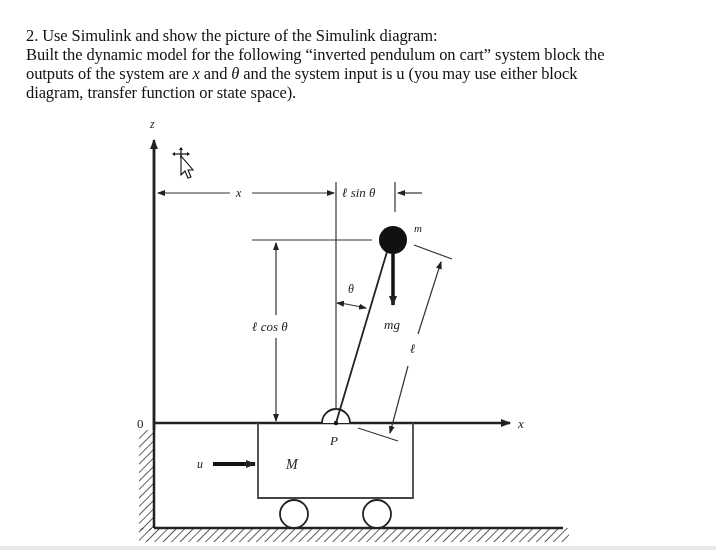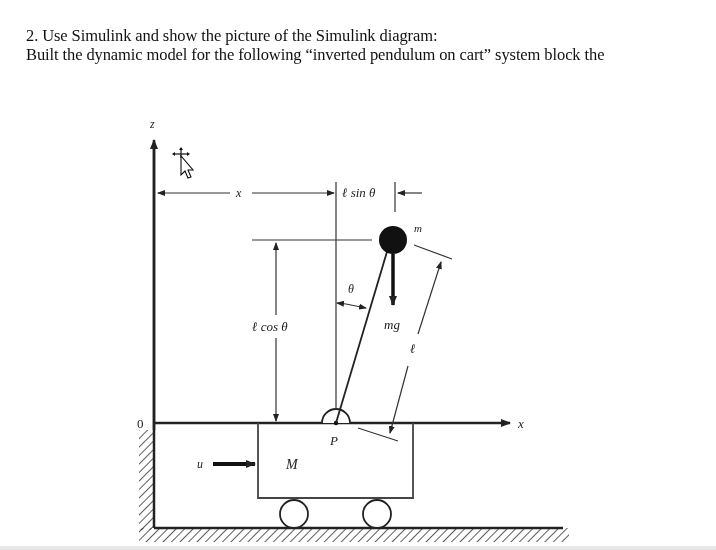--- a/index.html
+++ b/index.html
@@ -9,20 +9,22 @@
   .figure { position:absolute; left:0; top:0; }
   .bottom-rule { position:absolute; left:0; top:546px; width:716px; height:4px; background:#e8e8e8; }
   svg text { font-family:"Liberation Serif", serif; fill:#222; }
 </style>
 </head>
 <body>
 
 <div class="question">
   <p>2. Use Simulink and show the picture of the Simulink diagram:</p>
   <p>Built the dynamic model for the following “inverted pendulum on cart” system block the</p>
+  <p><span>outputs of the system are </span><i>x</i><span> and </span><i>θ</i><span> and the system input is u (you may use either block</span></p>
+  <p>diagram, transfer function or state space).</p>
 </div>
 
 <svg class="figure" width="716" height="550" viewBox="0 0 716 550" xmlns="http://www.w3.org/2000/svg">
   <defs>
     <marker id="ah" markerWidth="10" markerHeight="8" refX="9" refY="4" orient="auto" markerUnits="userSpaceOnUse">
       <path d="M0,0 L10,4 L0,8 Z" fill="#222"></path>
     </marker>
     <marker id="ahs" markerWidth="8" markerHeight="6" refX="7" refY="3" orient="auto" markerUnits="userSpaceOnUse">
       <path d="M0,0 L8,3 L0,6 Z" fill="#222"></path>
     </marker>

